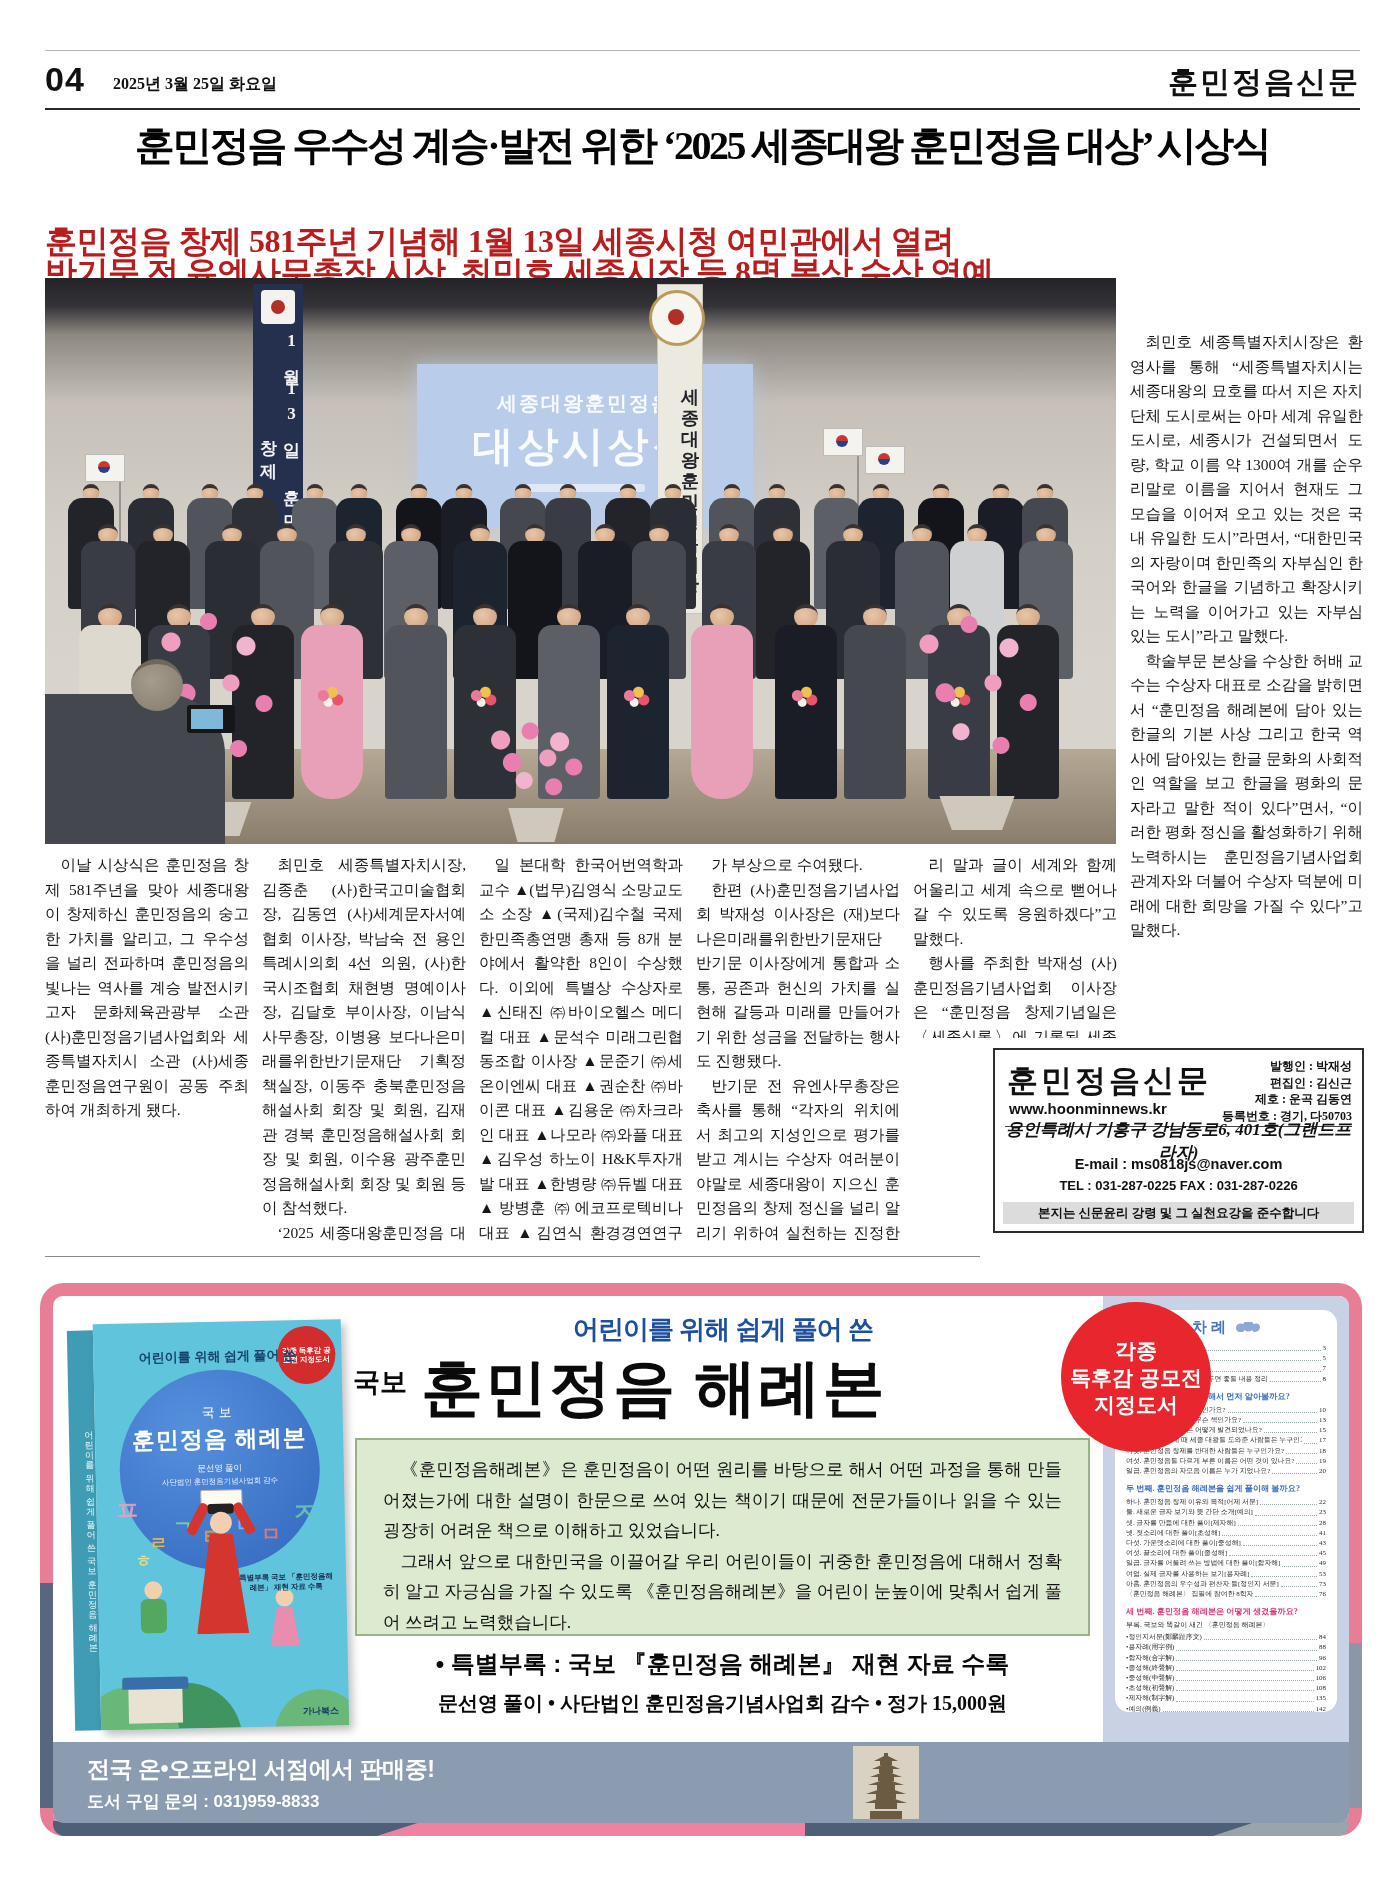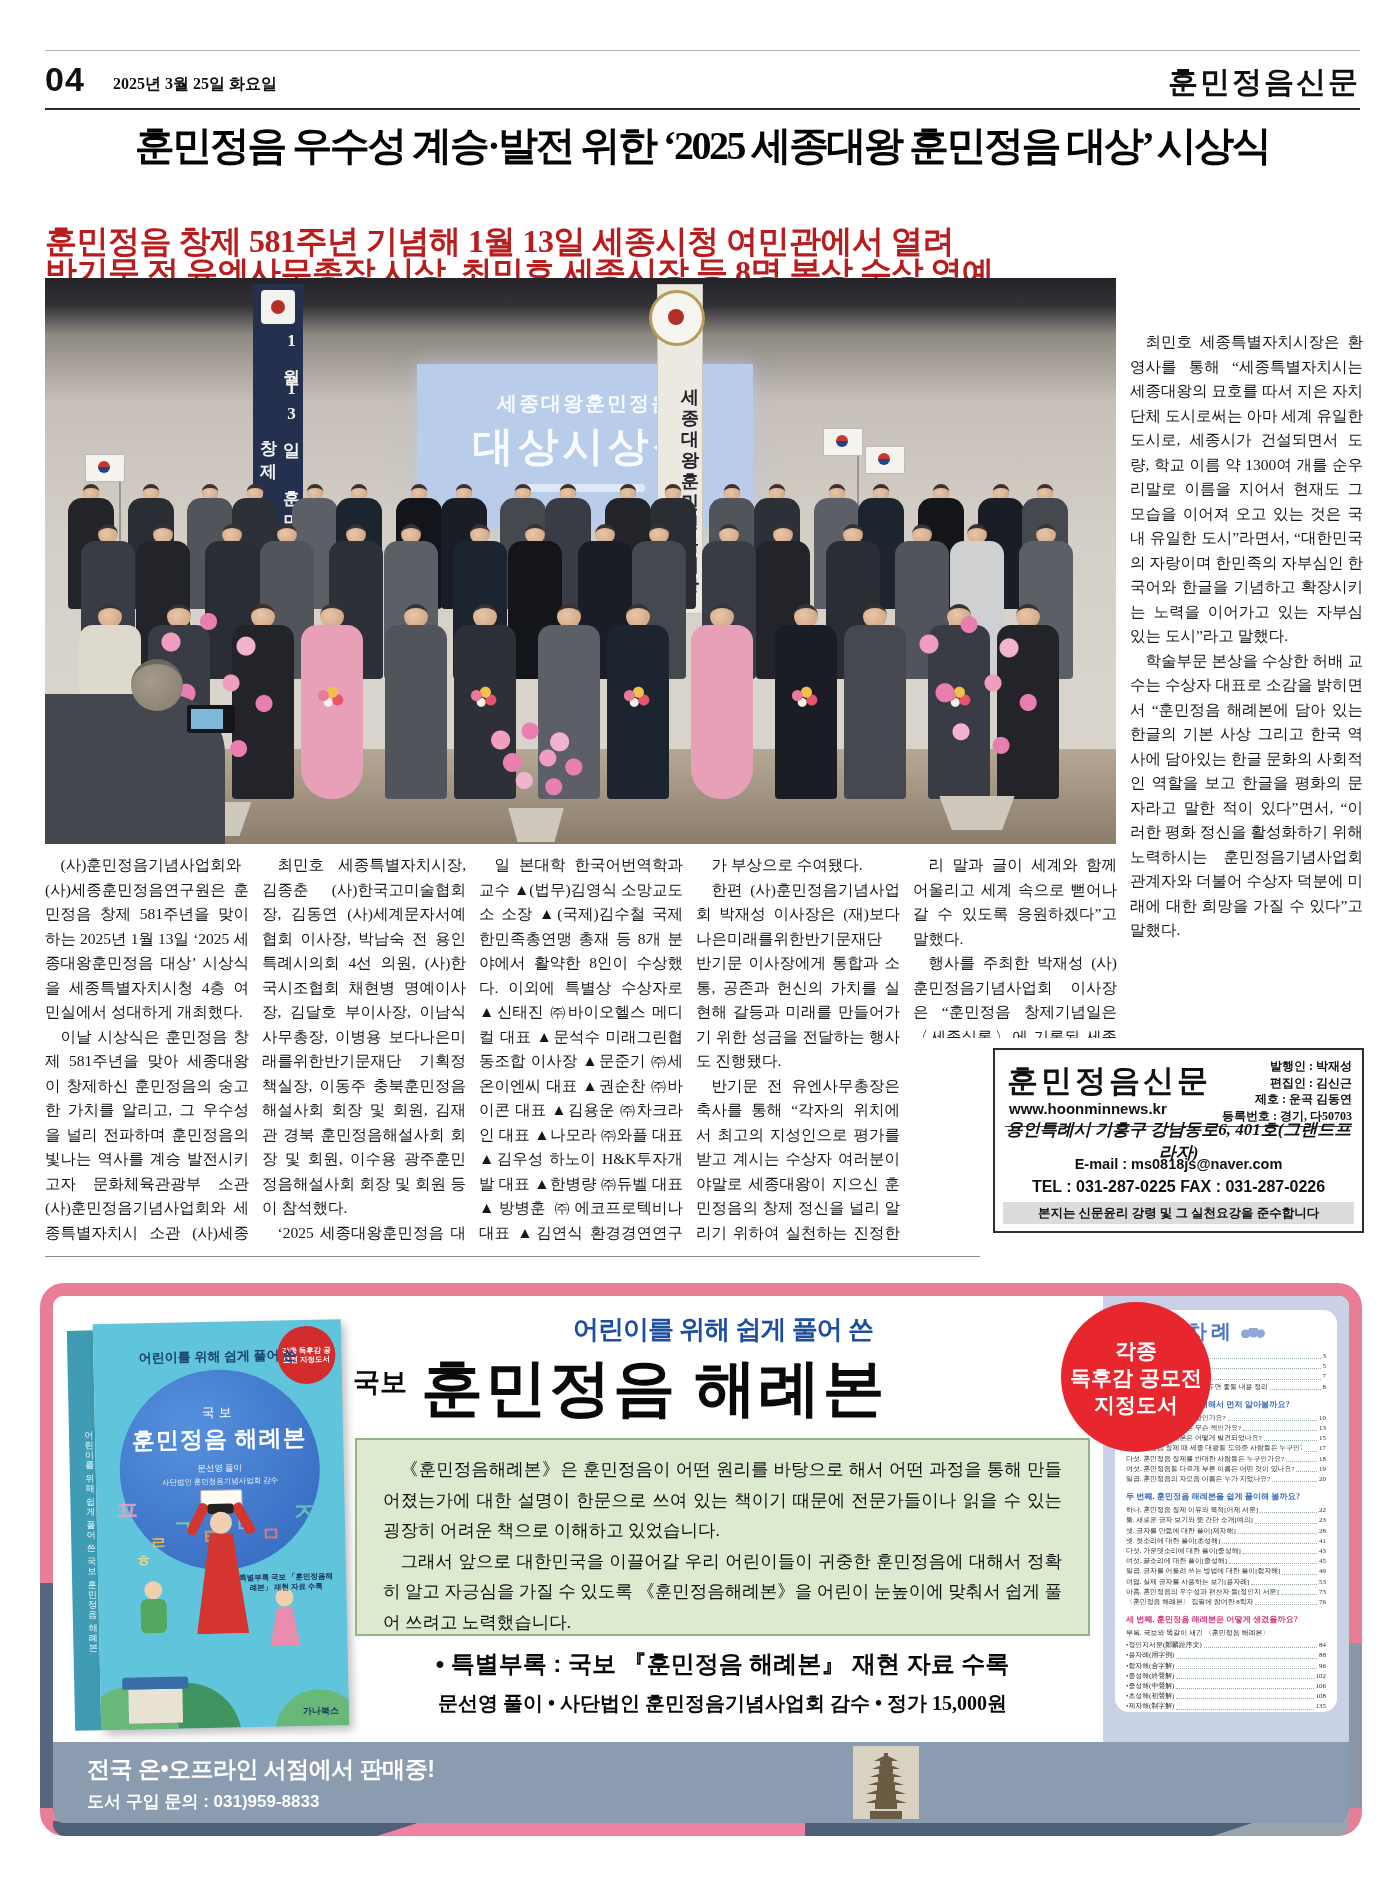--- a/index.html
+++ b/index.html
@@ -89,21 +89,21 @@
   .infobox{position:absolute;left:993px;top:1048px;width:371px;height:185px;border:2px solid #2e2e2e;
            box-sizing:border-box;background:#fff;}
   .ib-top{position:absolute;left:10px;right:10px;top:8px;height:64px;}
   .ib-logo{position:absolute;left:2px;top:2px;font-size:31px;font-weight:900;letter-spacing:3px;}
   .ib-url{position:absolute;left:4px;top:42px;font-size:15px;font-weight:700;font-family:"Liberation Sans",sans-serif;}
   .ib-meta{position:absolute;right:0;top:0;text-align:right;font-size:12px;line-height:16.5px;font-weight:600;}
   .ib-div{position:absolute;left:10px;right:10px;top:76px;border-top:1px solid #444;}
   .ib-line{position:absolute;left:6px;right:6px;text-align:center;font-weight:600;}
   .ib-addr{top:68px;font-size:17px;font-style:italic;}
   .ib-mail{top:106px;font-size:14.5px;font-family:"Liberation Sans",sans-serif;}
-  .ib-tel{top:128px;font-size:16px;font-family:"Liberation Sans",sans-serif;font-weight:700;}
+  .ib-tel{top:128px;font-size:13px;font-family:"Liberation Sans",sans-serif;font-weight:700;}
   .ib-strip{position:absolute;left:8px;right:8px;bottom:7px;height:22px;background:#dcdcdc;
             text-align:center;font-size:12.5px;line-height:22px;font-weight:600;}
   .divider{position:absolute;left:45px;width:935px;top:1256px;border-top:1px solid #8a8a8a;}
 
   
   .ad{position:absolute;left:40px;top:1283px;width:1322px;height:553px;background:#e87e96;
       border-radius:24px;box-sizing:border-box;padding:13px;}
   .ad-left-accent{position:absolute;left:0;top:300px;bottom:28px;width:13px;background:#56677f;}
   .ad-right-accent{position:absolute;right:0;top:360px;bottom:28px;width:13px;background:#8b96a6;}
   .ad-inner{position:relative;width:100%;height:100%;background:#fff;border-radius:10px;overflow:hidden;}
@@ -162,21 +162,21 @@
   .ad-desc p{margin:0;text-indent:1em;font-size:17.5px;line-height:30.5px;text-align:justify;color:#101010;}
   .ad-bonus{position:absolute;left:302px;top:352px;width:735px;text-align:center;z-index:3;
       font-family:"Liberation Sans",sans-serif;font-size:24px;font-weight:800;color:#0a0a0a;}
   .ad-credits{position:absolute;left:302px;top:394px;width:735px;text-align:center;z-index:3;
       font-size:20px;font-weight:700;color:#0a0a0a;}
 
   
   .toc-panel{position:absolute;right:0;top:0;width:246px;height:446px;background:#c9d1e6;}
   .toc-box{position:absolute;left:12px;top:14px;width:222px;height:402px;background:#fff;border-radius:14px;
       padding:8px 11px;box-sizing:border-box;overflow:hidden;}
-  .toc-title{text-align:center;color:#4a74c4;font-weight:900;font-size:20px;letter-spacing:4px;position:relative;}
+  .toc-title{text-align:center;color:#4a74c4;font-weight:900;font-size:15px;letter-spacing:4px;position:relative;}
   .toc-cloud{display:inline-block;width:26px;height:10px;margin-left:4px;border-radius:8px;
       background:radial-gradient(circle at 25% 60%,#8fa8d8 0 4px,transparent 5px),
                  radial-gradient(circle at 55% 40%,#8fa8d8 0 5px,transparent 6px),
                  radial-gradient(circle at 85% 60%,#8fa8d8 0 4px,transparent 5px);}
   .toc-row{display:flex;align-items:flex-end;font-size:6.9px;line-height:10.2px;color:#2c2c2c;}
   .toc-row .lbl{white-space:nowrap;overflow:hidden;max-width:176px;}
   .toc-row .dots{flex:1;border-bottom:1px dotted #9aa;margin:0 2px 2px;}
   .toc-h{font-size:8.2px;font-weight:800;margin:7px 0 3px;}
   .toc-h.blue{color:#3a6cc0;} .toc-h.pink{color:#d4387a;}
   .toc-sub{font-size:7px;color:#222;margin:0 0 2px;}
@@ -450,21 +450,20 @@
   </div>
   <div class="photographer">
     <div class="ph-body"></div>
       <div class="ph-head"></div>
       <div class="ph-phone"></div>
   </div>
 </div>
 
 <div class="article-wrap" id="article-columns">
     <div class="news-col c1">
-      <p>(사)훈민정음기념사업회와 (사)세종훈민정음연구원은 훈민정음 창제 581주년을 맞이하는 2025년 1월 13일 ‘2025 세종대왕훈민정음 대상’ 시상식을 세종특별자치시청 4층 여민실에서 성대하게 개최했다.</p>
       <p>이날 시상식은 훈민정음 창제 581주년을 맞아 세종대왕이 창제하신 훈민정음의 숭고한 가치를 알리고, 그 우수성을 널리 전파하며 훈민정음의 빛나는 역사를 계승 발전시키고자 문화체육관광부 소관 (사)훈민정음기념사업회와 세종특별자치시 소관 (사)세종훈민정음연구원이 공동 주최하여 개최하게 됐다.</p>
     </div>
     <div class="news-col c2">
       <p>최민호 세종특별자치시장, 김종춘 (사)한국고미술협회장, 김동연 (사)세계문자서예협회 이사장, 박남숙 전 용인특례시의회 4선 의원, (사)한국시조협회 채현병 명예이사장, 김달호 부이사장, 이남식 사무총장, 이병용 보다나은미래를위한반기문재단 기획정책실장, 이동주 충북훈민정음해설사회 회장 및 회원, 김재관 경북 훈민정음해설사회 회장 및 회원, 이수용 광주훈민정음해설사회 회장 및 회원 등이 참석했다.</p>
       <p>‘2025 세종대왕훈민정음 대상’ 영예의 본상 수상자는 ▲(행정)최민호 세종특별자치시장 ▲(국방)강창구 전 육군8군단장 ▲(경제)박정수 애터미 임페리얼 사업가 ▲(과학)김상래 한국건설생활환경시험연구원 수석연구원 ▲(교육)장석인 국립공주대학교 교수 ▲(학술)허배 전 독</p>
     </div>
     <div class="news-col c3">
       <p>일 본대학 한국어번역학과 교수 ▲(법무)김영식 소망교도소 소장 ▲(국제)김수철 국제한민족총연맹 총재 등 8개 분야에서 활약한 8인이 수상했다. 이외에 특별상 수상자로 ▲신태진 ㈜바이오헬스 메디컬 대표 ▲문석수 미래그린협동조합 이사장 ▲문준기 ㈜세온이엔씨 대표 ▲권순찬 ㈜바이콘 대표 ▲김용운 ㈜차크라인 대표 ▲나모라 ㈜와플 대표 ▲김우성 하노이 H&amp;K투자개발 대표 ▲한병량 ㈜듀벨 대표 ▲방병훈 ㈜에코프로텍비나 대표 ▲김연식 환경경연연구원 원장 ▲로빈 더 사치데브 뉴델리 The Imagindia Institute 창립자 등이 수상했다.</p>
     </div>
     <div class="news-col c4">

